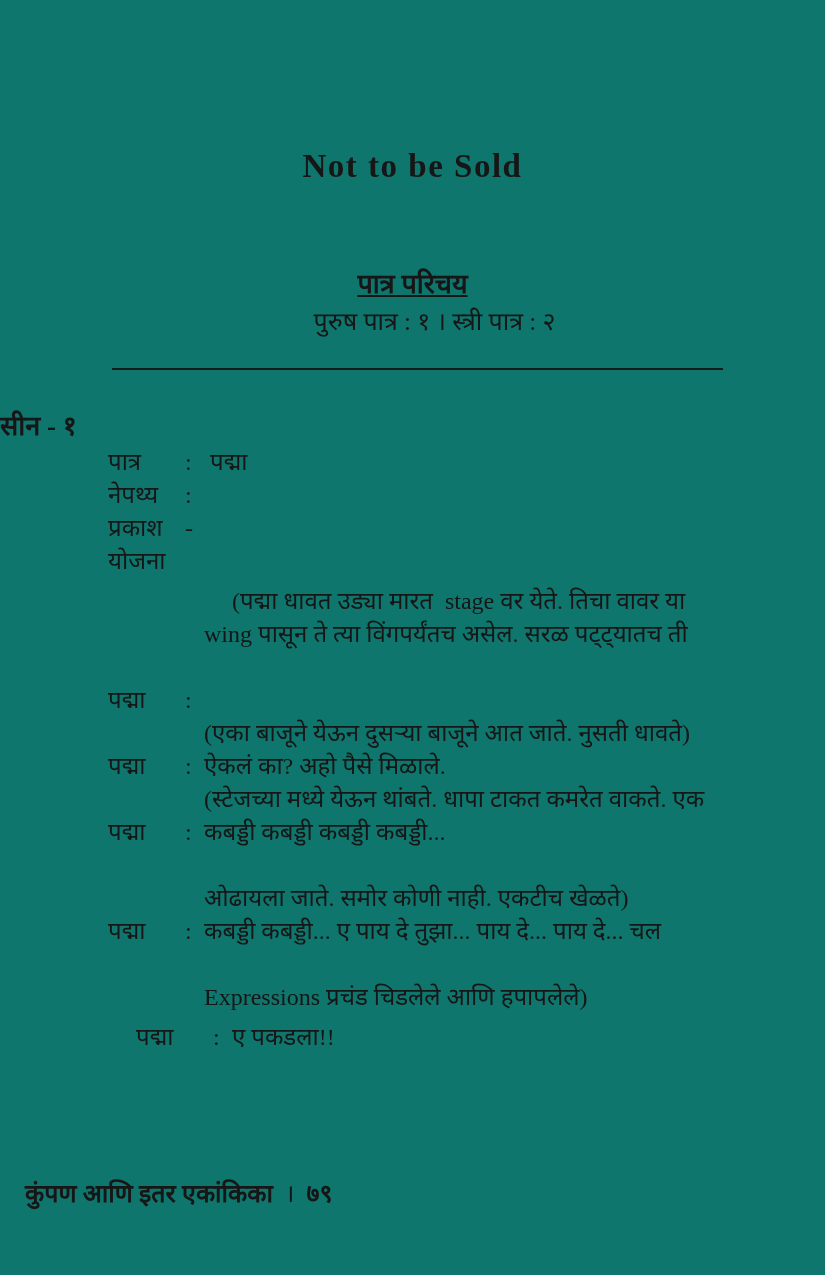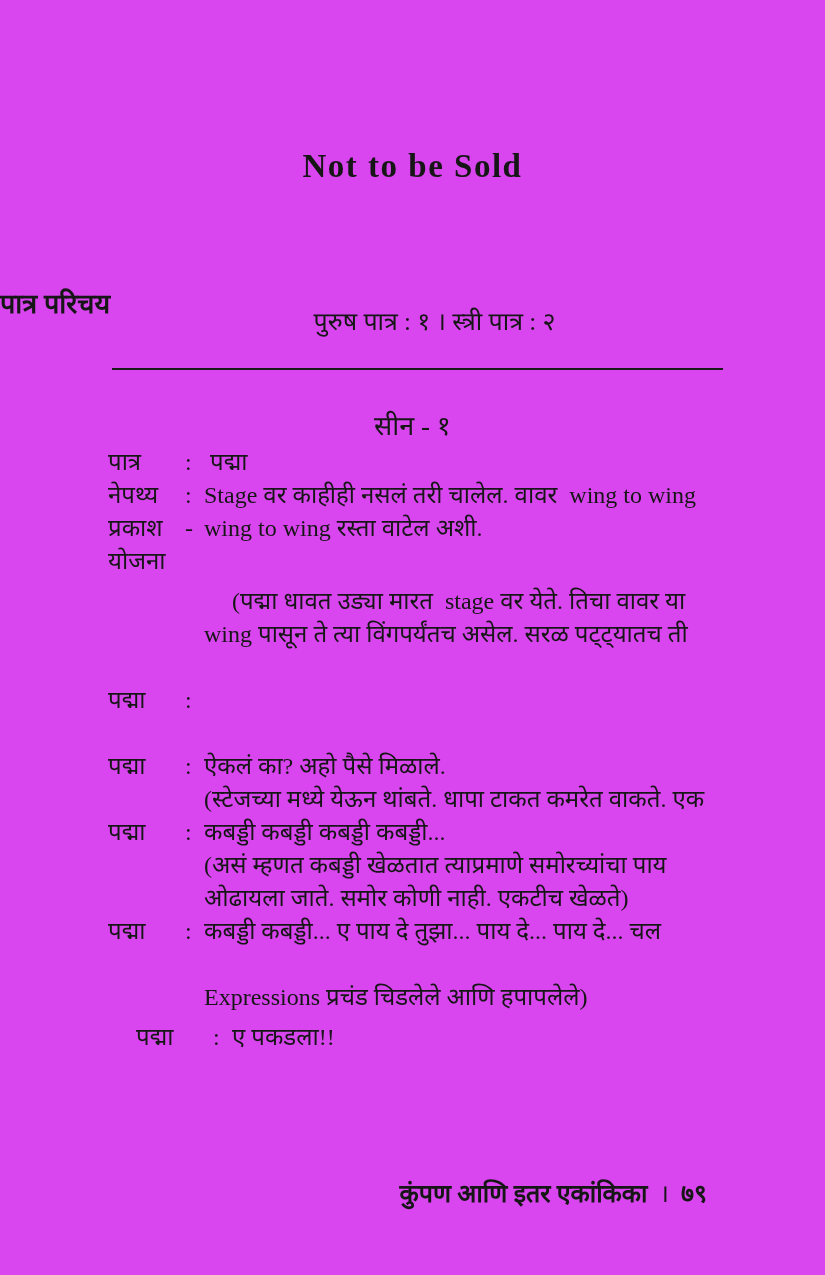--- a/index.html
+++ b/index.html
@@ -1,58 +1,59 @@
 <!DOCTYPE html>
 <html><head>
 <meta charset="utf-8">
 <style>
   html, body { margin: 0; padding: 0; background: #ffffff; }
   .page {
     position: relative;
     width: 825px;
     height: 1275px;
-    background: #d946ef;
+    background: #0f766e;
     color: #161616;
     font-family: "Liberation Serif", "DejaVu Serif", serif;
     overflow: hidden;
   }
   .title {
     position: absolute;
     top: 148px; left: 0; width: 100%;
     text-align: center;
     font-size: 33px;
     font-weight: bold;
     letter-spacing: 1.5px;
   }
   .cast-heading {
     position: absolute;
-    top: 284px; left: 0; width: 100%;
-    text-align: left;
+    top: 264px; left: 0; width: 100%;
+    text-align: center;
     font-size: 27px;
     font-weight: bold;
+    text-decoration: underline;
   }
   .cast-line {
     position: absolute;
     top: 303px; left: 0; width: 100%;
     text-align: center;
     font-size: 25px;
     margin-left: 22px;
   }
   .rule {
     position: absolute;
     top: 368px; left: 112px;
     width: 611px; height: 2px;
     background: #1a1a1a;
   }
   .scene-heading {
     position: absolute;
     top: 406px; left: 0; width: 100%;
-    text-align: center;
+    text-align: left;
     font-size: 27px;
-    font-weight: normal;
+    font-weight: bold;
   }
   .script {
     position: absolute;
     top: 446px; left: 108px;
     width: 616px;
     font-family: Liberation Serif, serif;
   }
   .row {
     display: flex;
     height: 33px;
@@ -60,21 +61,20 @@
     line-height: 33px;
     white-space: pre;
   }
   .row.gap { margin-top: 7px; margin-left: 28px; }
   .speaker { flex: none; width: 77px; }
   .sep     { flex: none; width: 19px; }
   .text    { flex: 1; }
   .footer {
     position: absolute;
     top: 1147px; left: 0; right: 118px;
-    text-align: right;
     font-size: 25px;
     font-weight: bold;
     white-space: pre;
   }
   .footer .fsep { margin: 0 12px; font-weight: normal; }
 </style>
 </head>
 <body>
 
 <div class="page">
@@ -84,32 +84,32 @@
   <div class="cast-heading">पात्र परिचय</div>
 
   <div class="cast-line">पुरुष पात्र : १ । स्त्री पात्र : २</div>
 
   <div class="rule"></div>
 
   <div class="scene-heading">सीन - १</div>
 
   <div class="script">
       <div class="row"><span class="speaker">पात्र</span><span class="sep">:</span><span class="text"> पद्मा</span></div>
-      <div class="row"><span class="speaker">नेपथ्य</span><span class="sep">:</span><span class="text">Stage वर काहीही नसलं तरी चालेल. वावर  wing to wing</span></div>
-      <div class="row"><span class="speaker">प्रकाश</span><span class="sep">-</span><span class="text">wing to wing रस्ता वाटेल अशी.</span></div>
+      <div class="row"><span class="speaker">नेपथ्य</span><span class="sep">:</span></div>
+      <div class="row"><span class="speaker">प्रकाश</span><span class="sep">-</span></div>
       <div class="row"><span class="speaker">योजना</span><span class="sep"></span><span class="text"></span></div>
       <div class="row gap"><span class="speaker"></span><span class="sep"></span><span class="text">(पद्मा धावत उड्या मारत  stage वर येते. तिचा वावर या</span></div>
       <div class="row"><span class="speaker"></span><span class="sep"></span><span class="text">wing पासून ते त्या विंगपर्यंतच असेल. सरळ पट्ट्यातच ती</span></div>
       <div class="row"><span class="speaker"></span><span class="sep"></span></div>
       <div class="row"><span class="speaker">पद्मा</span><span class="sep">:</span></div>
-      <div class="row"><span class="speaker"></span><span class="sep"></span></div>
+      <div class="row"><span class="speaker"></span><span class="sep"></span><span class="text">(एका बाजूने येऊन दुसऱ्या बाजूने आत जाते. नुसती धावते)</span></div>
       <div class="row"><span class="speaker">पद्मा</span><span class="sep">:</span><span class="text">ऐकलं का? अहो पैसे मिळाले.</span></div>
       <div class="row"><span class="speaker"></span><span class="sep"></span><span class="text">(स्टेजच्या मध्ये येऊन थांबते. धापा टाकत कमरेत वाकते. एक</span></div>
       <div class="row"><span class="speaker">पद्मा</span><span class="sep">:</span><span class="text">कबड्डी कबड्डी कबड्डी कबड्डी...</span></div>
-      <div class="row"><span class="speaker"></span><span class="sep"></span><span class="text">(असं म्हणत कबड्डी खेळतात त्याप्रमाणे समोरच्यांचा पाय</span></div>
+      <div class="row"><span class="speaker"></span><span class="sep"></span></div>
       <div class="row"><span class="speaker"></span><span class="sep"></span><span class="text">ओढायला जाते. समोर कोणी नाही. एकटीच खेळते)</span></div>
       <div class="row"><span class="speaker">पद्मा</span><span class="sep">:</span><span class="text">कबड्डी कबड्डी... ए पाय दे तुझा... पाय दे... पाय दे... चल</span></div>
       <div class="row"><span class="speaker"></span><span class="sep"></span></div>
       <div class="row"><span class="speaker"></span><span class="sep"></span><span class="text">Expressions प्रचंड चिडलेले आणि हपापलेले)</span></div>
       <div class="row gap"><span class="speaker">पद्मा</span><span class="sep">:</span><span class="text">ए पकडला!!</span></div>
     </div>
 
   <div class="footer">
     <span>कुंपण आणि इतर एकांकिका</span><span class="fsep">।</span><span>७९</span>
   </div>

